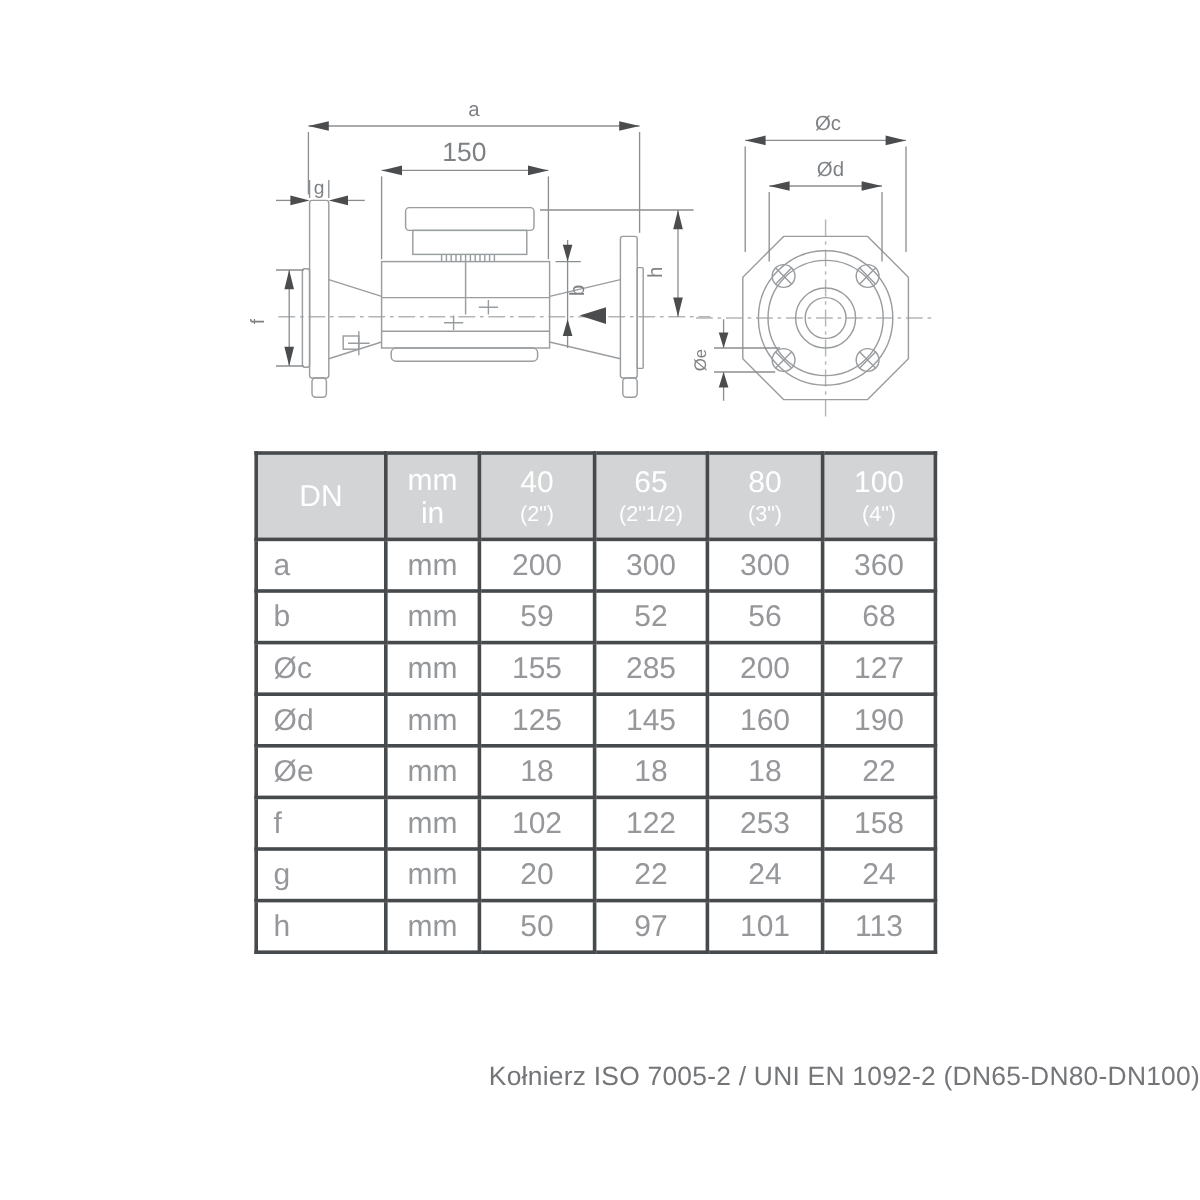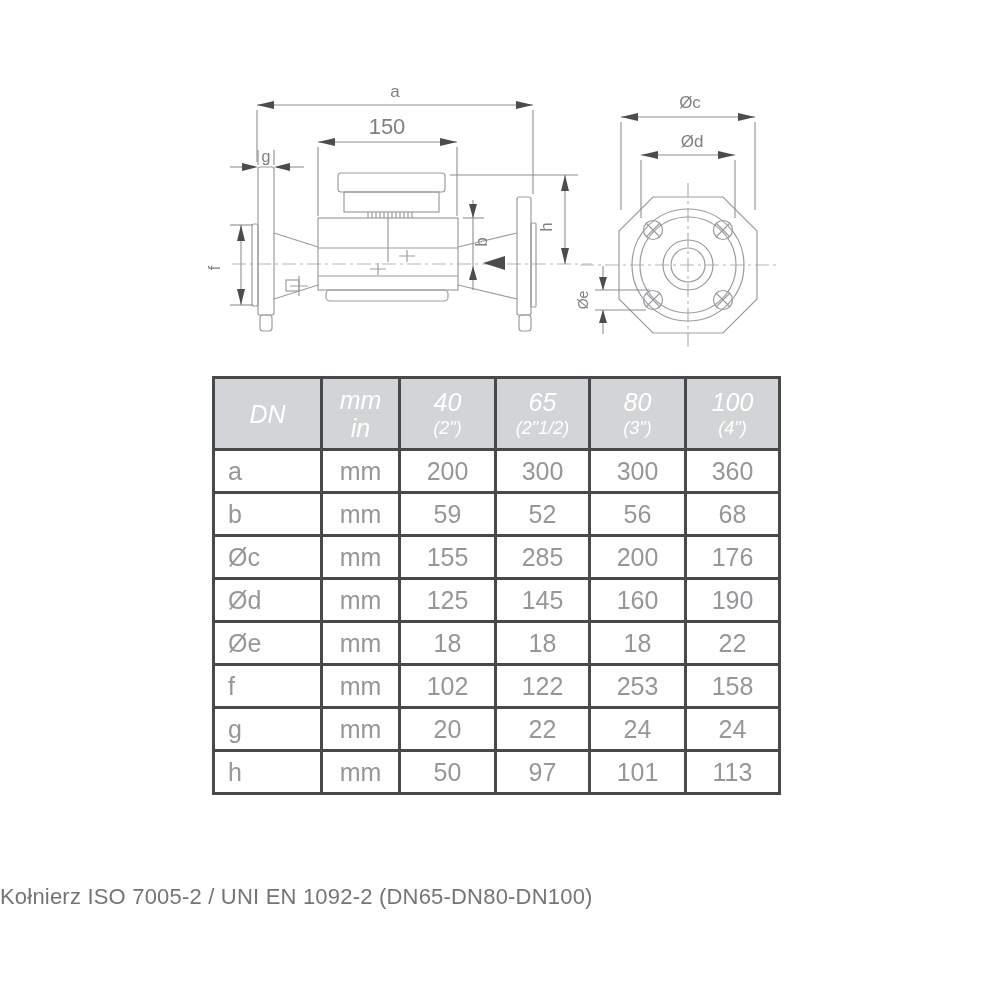--- a/index.html
+++ b/index.html
@@ -13,31 +13,31 @@
   table.spec {
     position:absolute; left:212px; top:376px; width:566px;
     border-collapse:collapse; table-layout:fixed;
   }
   .spec th, .spec td { border:3px solid #474a4c; vertical-align:middle; }
   .spec thead tr { height:72px; }
   .spec tbody tr { height:43px; }
   .spec tbody tr.tall { height:76px; }
   .spec th {
     background:#d2d4d5; color:#ffffff; font-weight:normal;
-    text-align:center; line-height:1.12;font-style:italic;
+    text-align:center; line-height:1.12;
   }
   .spec th .big { display:block; font-size:25px; }
   .spec th .small { display:block; font-size:18px; margin-top:2px; }
   .spec td { color:#95979a; font-size:25px; }
   .spec td.lbl { text-align:left; padding-left:13px; }
   .spec td.ctr { text-align:center; }
 
   .caption {
     position:absolute; left:0; top:884px; width:1000px;
-    text-align:left; font-size:22px; color:#737578; letter-spacing:.2px;
+    text-align:right; font-size:22px; color:#737578; letter-spacing:.2px;
   }
 </style>
 </head>
 <body>
 
 <div class="page">
 
   <svg class="drawing" viewBox="0 0 1000 372">
 
     <g stroke="#9a9da0" stroke-width="1.2" fill="none">
@@ -233,21 +233,21 @@
         <td class="ctr">52</td>
         <td class="ctr">56</td>
         <td class="ctr">68</td>
       </tr>
       <tr>
         <td class="lbl">Øc</td>
         <td class="ctr">mm</td>
         <td class="ctr">155</td>
         <td class="ctr">285</td>
         <td class="ctr">200</td>
-        <td class="ctr">176</td>
+        <td class="ctr">127</td>
       </tr>
       <tr>
         <td class="lbl">Ød</td>
         <td class="ctr">mm</td>
         <td class="ctr">125</td>
         <td class="ctr">145</td>
         <td class="ctr">160</td>
         <td class="ctr">190</td>
       </tr>
       <tr>

